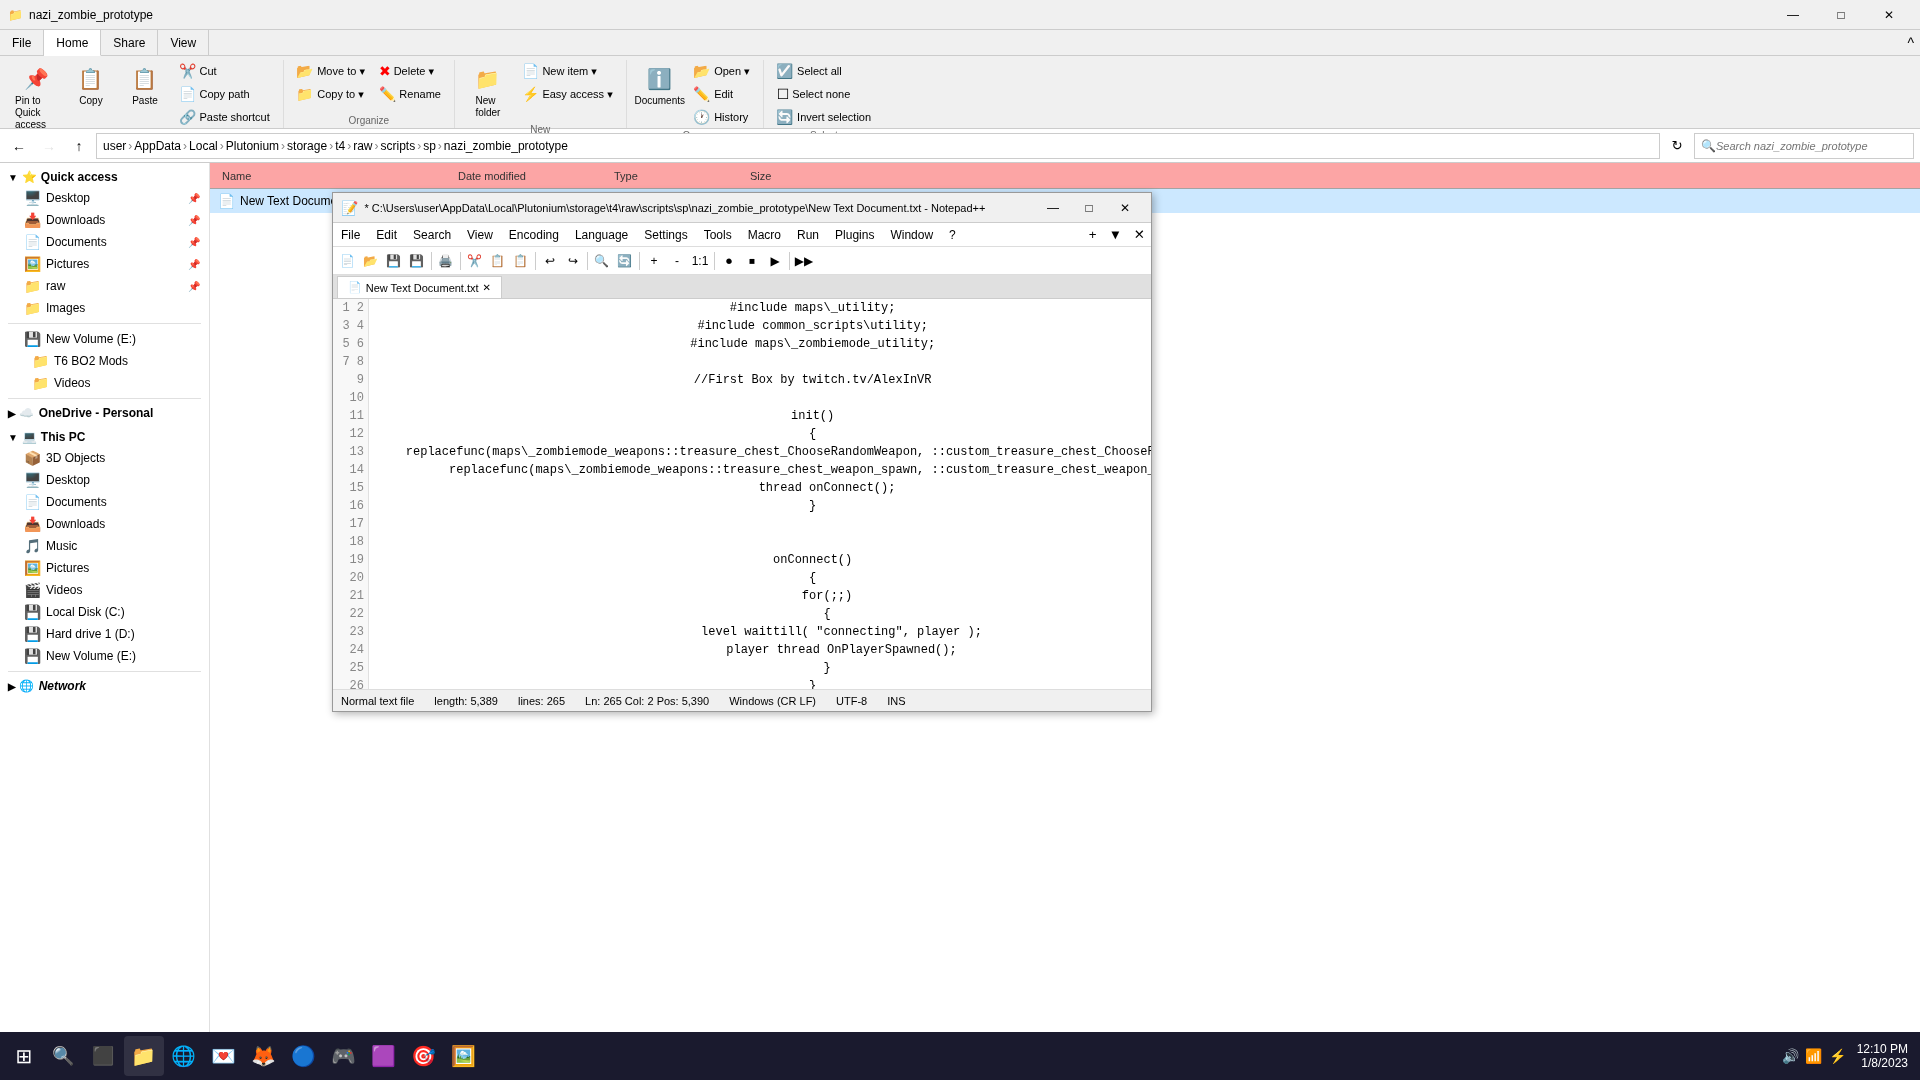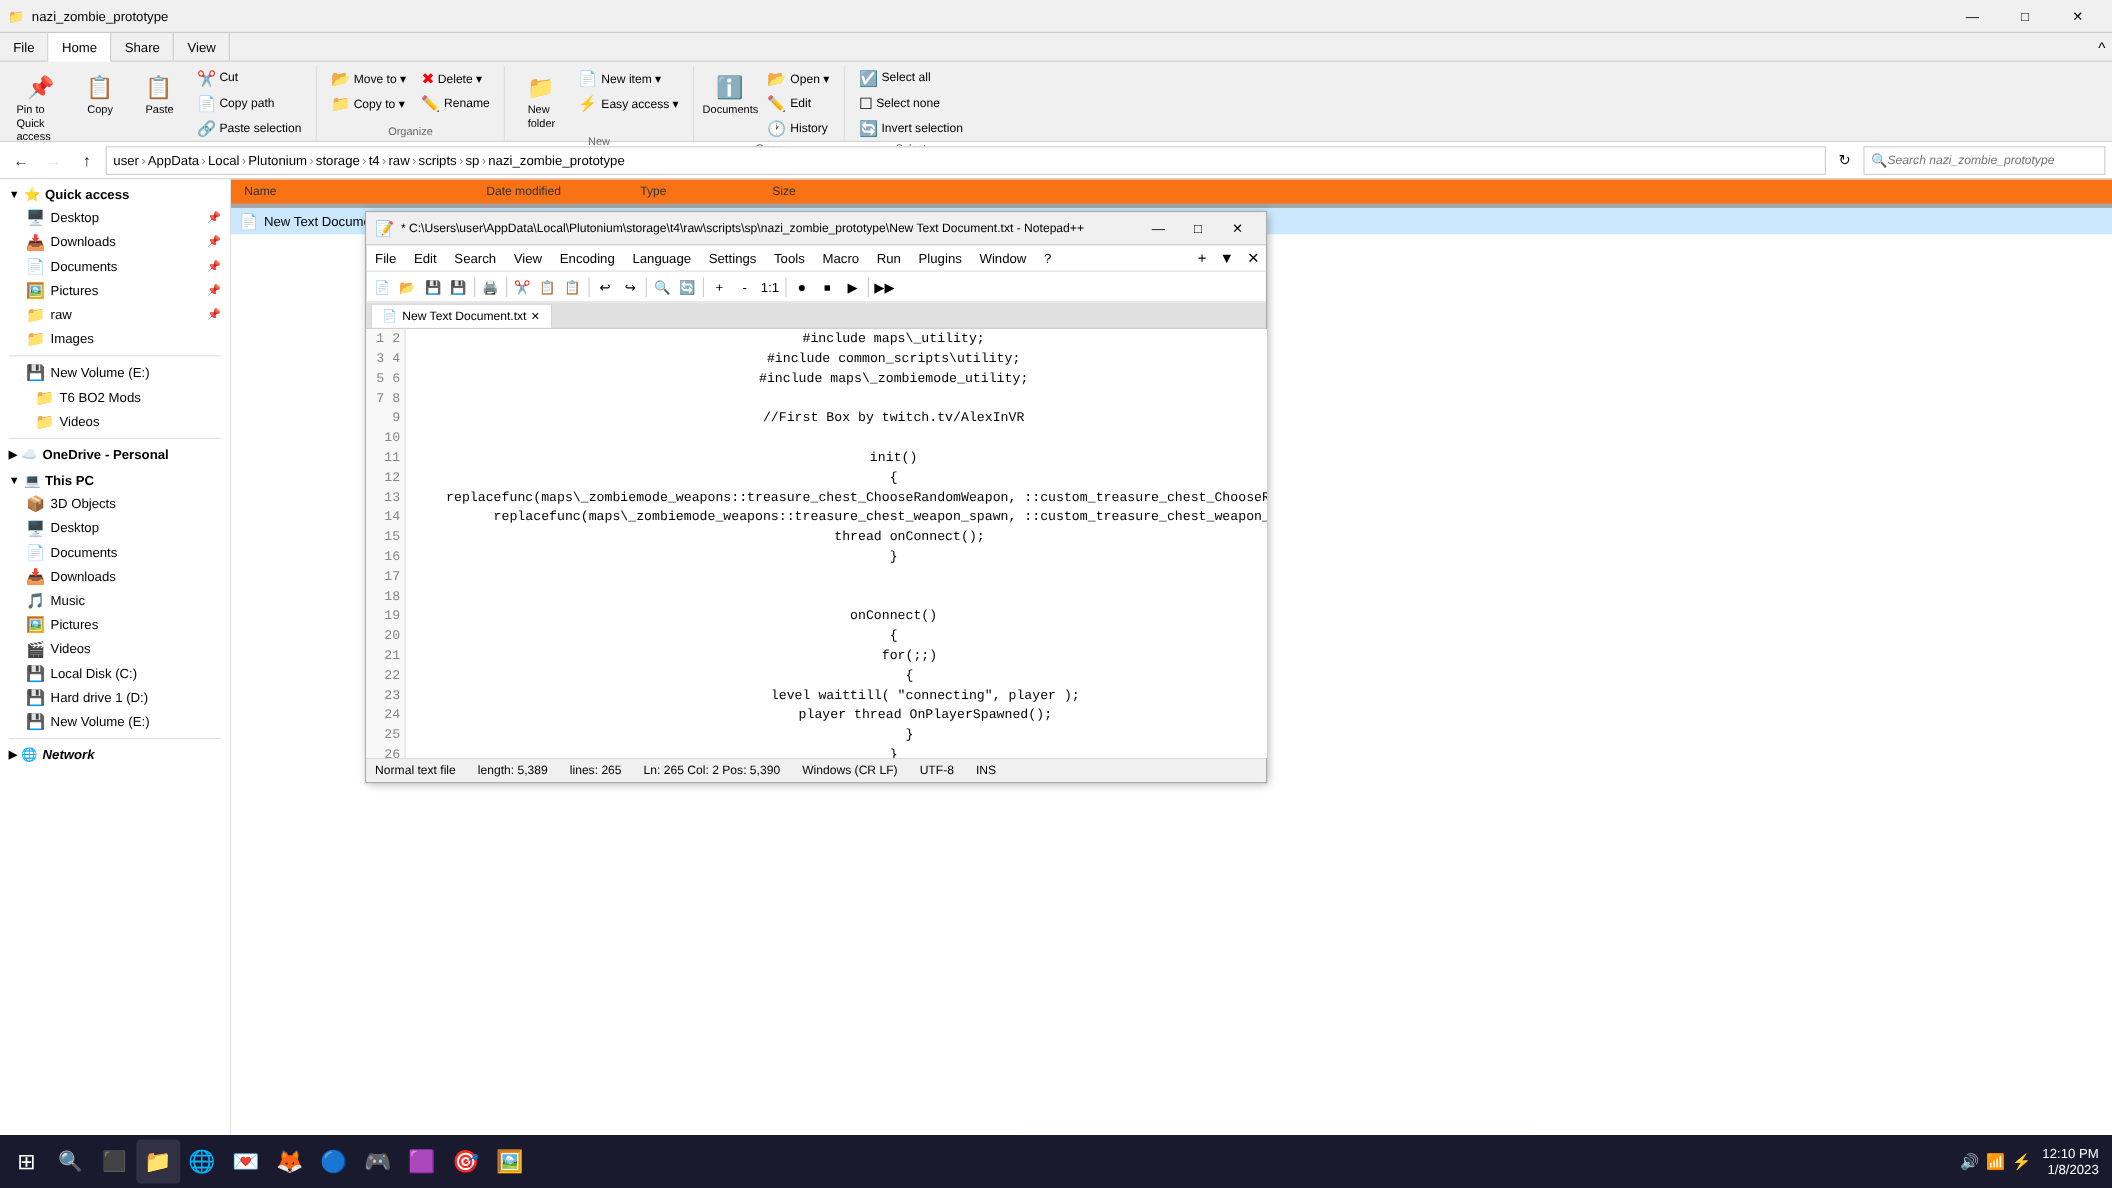--- a/index.html
+++ b/index.html
@@ -51,21 +51,21 @@
     .sidebar-section { margin-bottom: 4px; }
     .sidebar-header { display: flex; align-items: center; padding: 3px 8px; font-size: 12px; font-weight: 600; cursor: pointer; }
     .sidebar-header .arrow { margin-right: 4px; font-size: 10px; }
     .sidebar-item { display: flex; align-items: center; padding: 3px 8px 3px 24px; font-size: 12px; cursor: pointer; gap: 6px; }
     .sidebar-item .folder-icon { width: 16px; height: 16px; font-size: 14px; }
     .sidebar-item .pin-icon { font-size: 10px; color: #888; margin-left: auto; }
     .sidebar-divider { height: 1px; background: #e0e0e0; margin: 4px 8px; }
 
     
     .file-list { flex: 1; background: white; overflow: hidden; display: flex; flex-direction: column; }
-    .file-list-header { display: flex; align-items: center; padding: 0 8px; height: 26px; border-bottom: 4px solid #a3a3a3; background: #f97316; }
+    .file-list-header { display: flex; align-items: center; padding: 0 8px; height: 26px; border-bottom: 1px solid #a3a3a3; background: #fca5a5; gap: 16px; }
     .col-header { font-size: 11px; color: #333; cursor: pointer; padding: 0 4px; }
     .file-row { display: flex; align-items: center; padding: 2px 8px; height: 24px; cursor: pointer; }
     .file-row.selected { background: #cce8ff; }
     .file-icon { width: 16px; height: 16px; margin-right: 6px; font-size: 14px; }
 
     
     .status-bar { height: 28px; background: white; border-top: 1px solid #ccc; display: flex; align-items: center; padding: 0 10px; font-size: 12px; gap: 20px; }
     .status-bar-right { margin-left: auto; display: flex; gap: 4px; }
 
     
@@ -168,21 +168,21 @@
           <div class="ribbon-btn-small">
             <span class="icon">✂️</span>
             <span>Cut</span>
           </div>
           <div class="ribbon-btn-small">
             <span class="icon">📄</span>
             <span>Copy path</span>
           </div>
           <div class="ribbon-btn-small">
             <span class="icon">🔗</span>
-            <span>Paste selection</span>
+            <span>Paste shortcut</span>
           </div>
         </div>
       </div>
       <div class="ribbon-group-label">Clipboard</div>
     </div>
 
     <div class="ribbon-group">
       <div class="ribbon-group-items">
         <div class="ribbon-btns-col">
           <div class="ribbon-btn-small">

